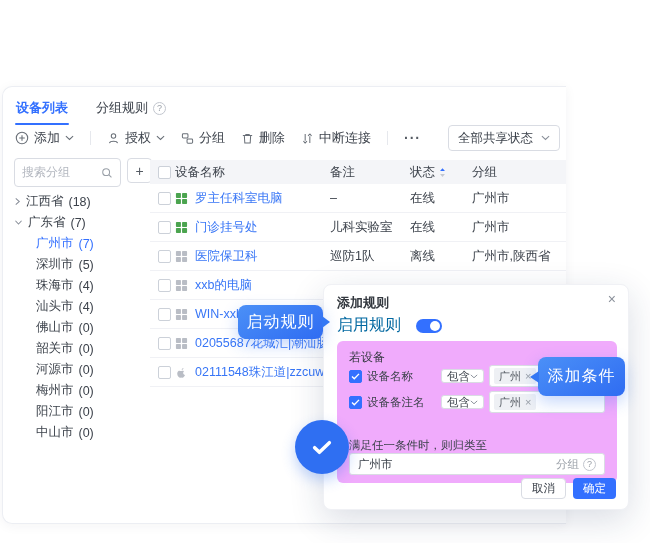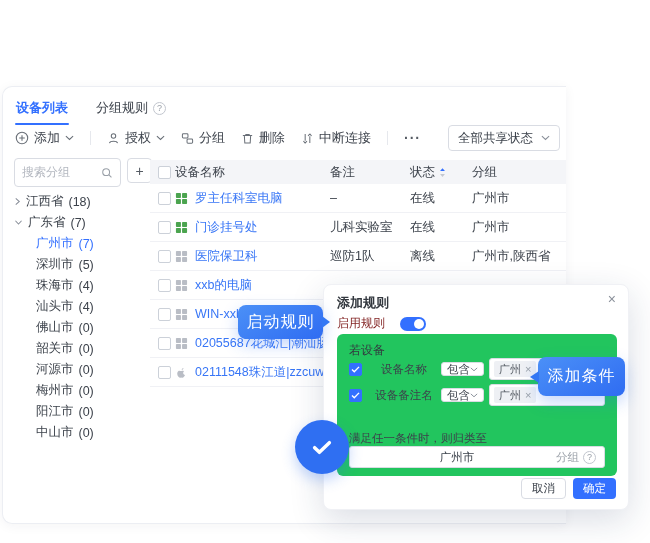--- a/index.html
+++ b/index.html
@@ -72,25 +72,25 @@
         border-top:6px solid transparent; border-bottom:6px solid transparent; border-right:9px solid #3377f4; }
   .badge { position:absolute; left:295px; top:420px; width:54px; height:54px; border-radius:50%;
            background:#2f6ff2; z-index:40; display:flex; align-items:center; justify-content:center;
            box-shadow:0 6px 14px rgba(47,111,242,.3); }
 
   
   .modal { position:absolute; left:323px; top:284px; width:306px; height:226px; background:#fff; z-index:20;
            border-radius:8px; box-shadow:0 10px 34px rgba(25,45,85,.16); border:1px solid #f0f1f5; }
   .m-title { position:absolute; left:13px; top:9px; font-size:13px; font-weight:700; color:#33383f; }
   .m-close { position:absolute; right:12px; top:6px; font-size:14px; color:#8a909a; cursor:pointer; }
-  .m-enable { position:absolute; left:13px; top:30px; display:flex; align-items:center; gap:15px; font-size:12px; color:#7f1d1d; }
+  .m-enable { position:absolute; left:13px; top:30px; display:flex; align-items:center; gap:15px; font-size:16px; color:#0369a1; }
   .toggle { width:26px; height:14px; border-radius:7px; background:#3370ff; position:relative; cursor:pointer; flex:none; }
   .toggle .knob { position:absolute; right:2px; top:2px; width:10px; height:10px; border-radius:50%; background:#fff; }
 
-  .graybox { position:absolute; left:13px; top:49px; width:280px; height:142px; background:#22c55e; border-radius:6px;text-align:center; }
+  .graybox { position:absolute; left:13px; top:56px; width:280px; height:142px; background:#f0abfc; border-radius:6px; }
   .g-title { position:absolute; left:12px; top:8px; font-size:12px; color:#33383f; }
   .cond { position:absolute; left:12px; right:12px; height:22px; display:flex; align-items:center; }
   .cond .cb { width:13px; height:13px; border-radius:2px; flex:none; margin-right:5px; cursor:pointer;
               display:flex; align-items:center; justify-content:center; }
   .cb.on { background:#3370ff; border:1px solid #3370ff; }
   .cb.off { background:#fff; border:1px solid #ccd1d9; }
   .cond .lbl { font-size:11.5px; color:#3c424b; width:74px; flex:none; }
   .mini-select { width:43px; height:14px; border:1px solid #d9dce3; border-radius:3px; background:#fff;
                  display:flex; align-items:center; justify-content:space-between; padding:0 5px;
                  font-size:11.5px; color:#3c424b; flex:none; margin-right:5px; cursor:pointer; }

